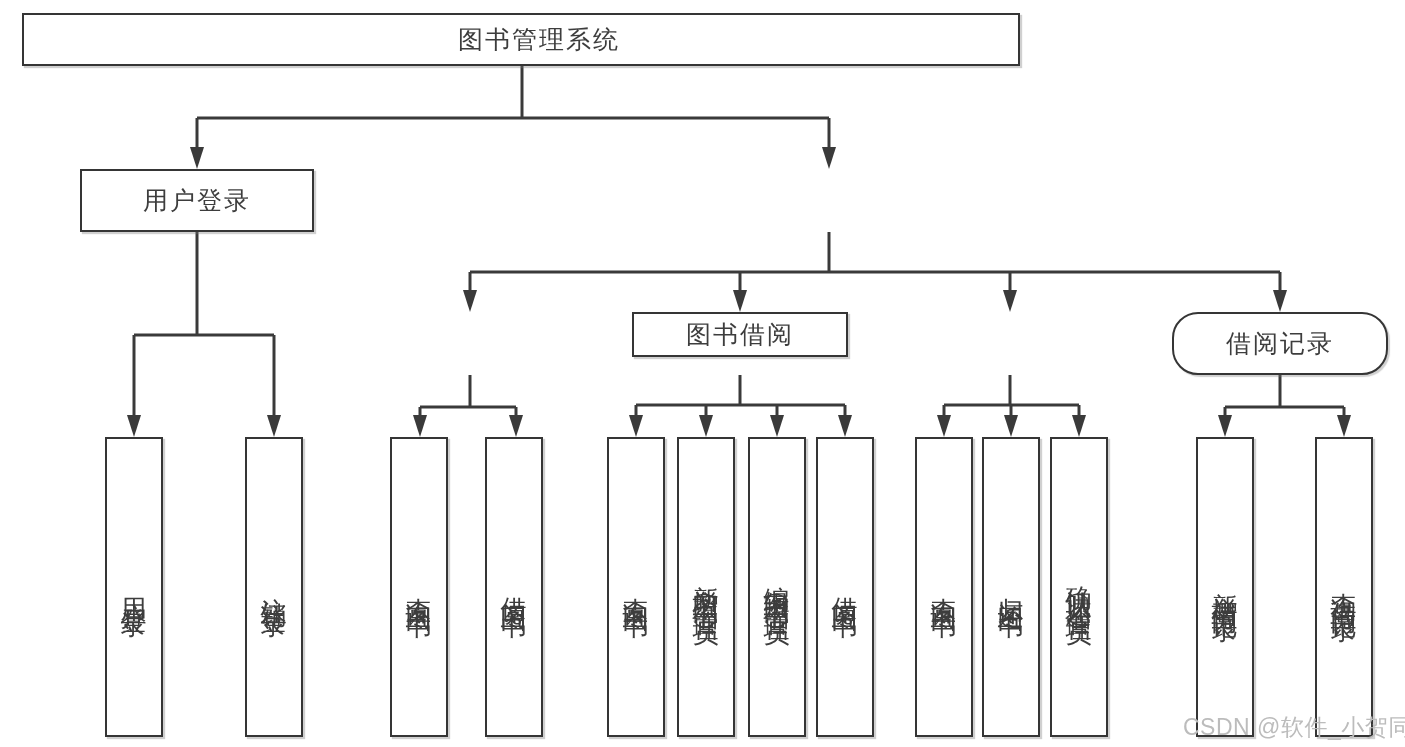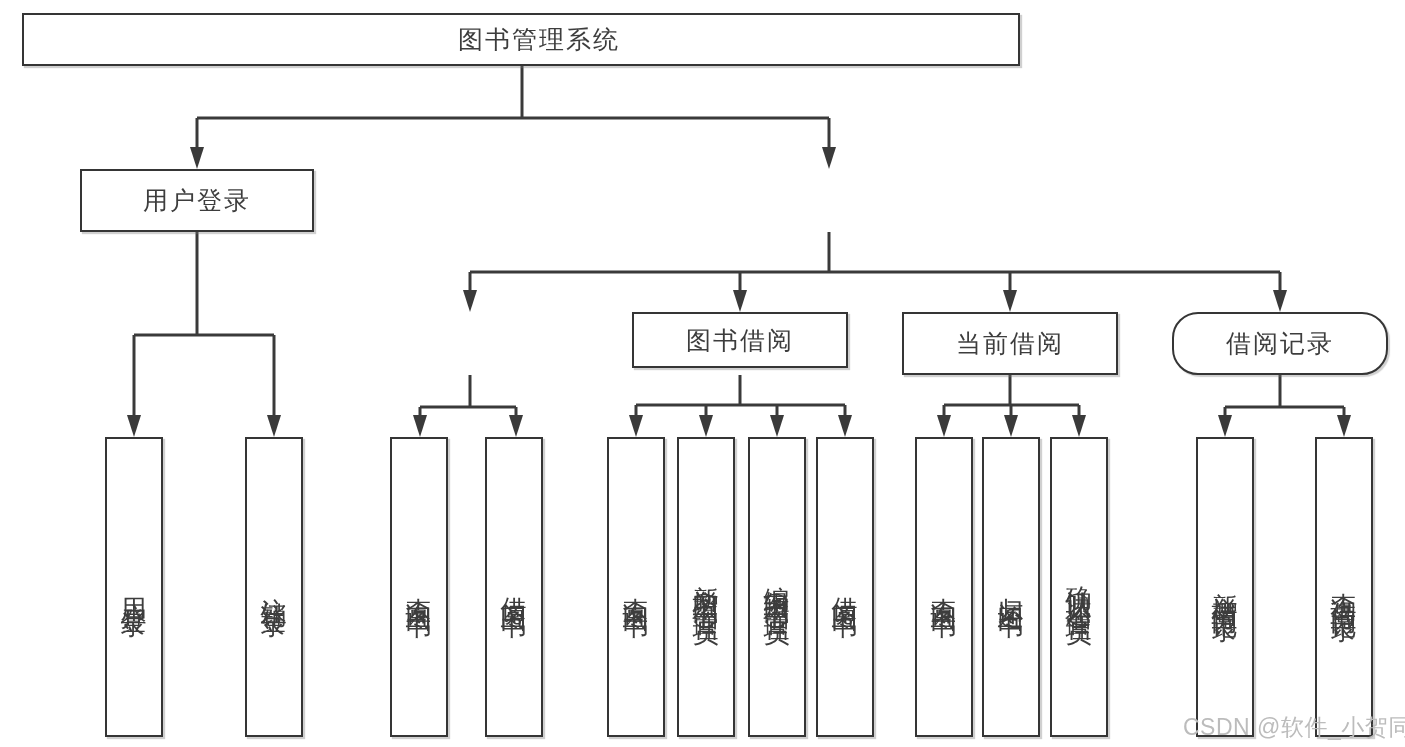--- a/index.html
+++ b/index.html
@@ -118,25 +118,22 @@
     </svg>
 
   <div class="node hbox" style="left:22px; top:13px; width:998px; height:53px;padding-left:36px;">
     <span class="label">图书管理系统</span>
   </div>
 
   <div class="node hbox" style="left:80px; top:169px; width:234px; height:63px;">
     <span class="label">用户登录</span>
   </div>
 
-  <div class="node hbox" style="left:632px; top:312px; width:216px; height:56px;">
+  <div class="node hbox" style="left:632px; top:312px; width:216px; height:45px;">
     <span class="label">图书借阅</span>
-  </div>
-  <div class="node hbox" style="left:902px; top:312px; width:216px; height:63px;">
-    <span class="label">当前借阅</span>
   </div>
   <div class="node hbox" style="left:1172px; top:312px; width:216px; height:63px;border-radius:26px;">
     <span class="label">借阅记录</span>
   </div>
 
   <div class="node vbox" style="left:105px; top:437px; width:58px; height:300px;">
     <span class="label">用户登录</span>
   </div>
   <div class="node vbox" style="left:245px; top:437px; width:58px; height:300px;">
     <span class="label">注销登录</span>

